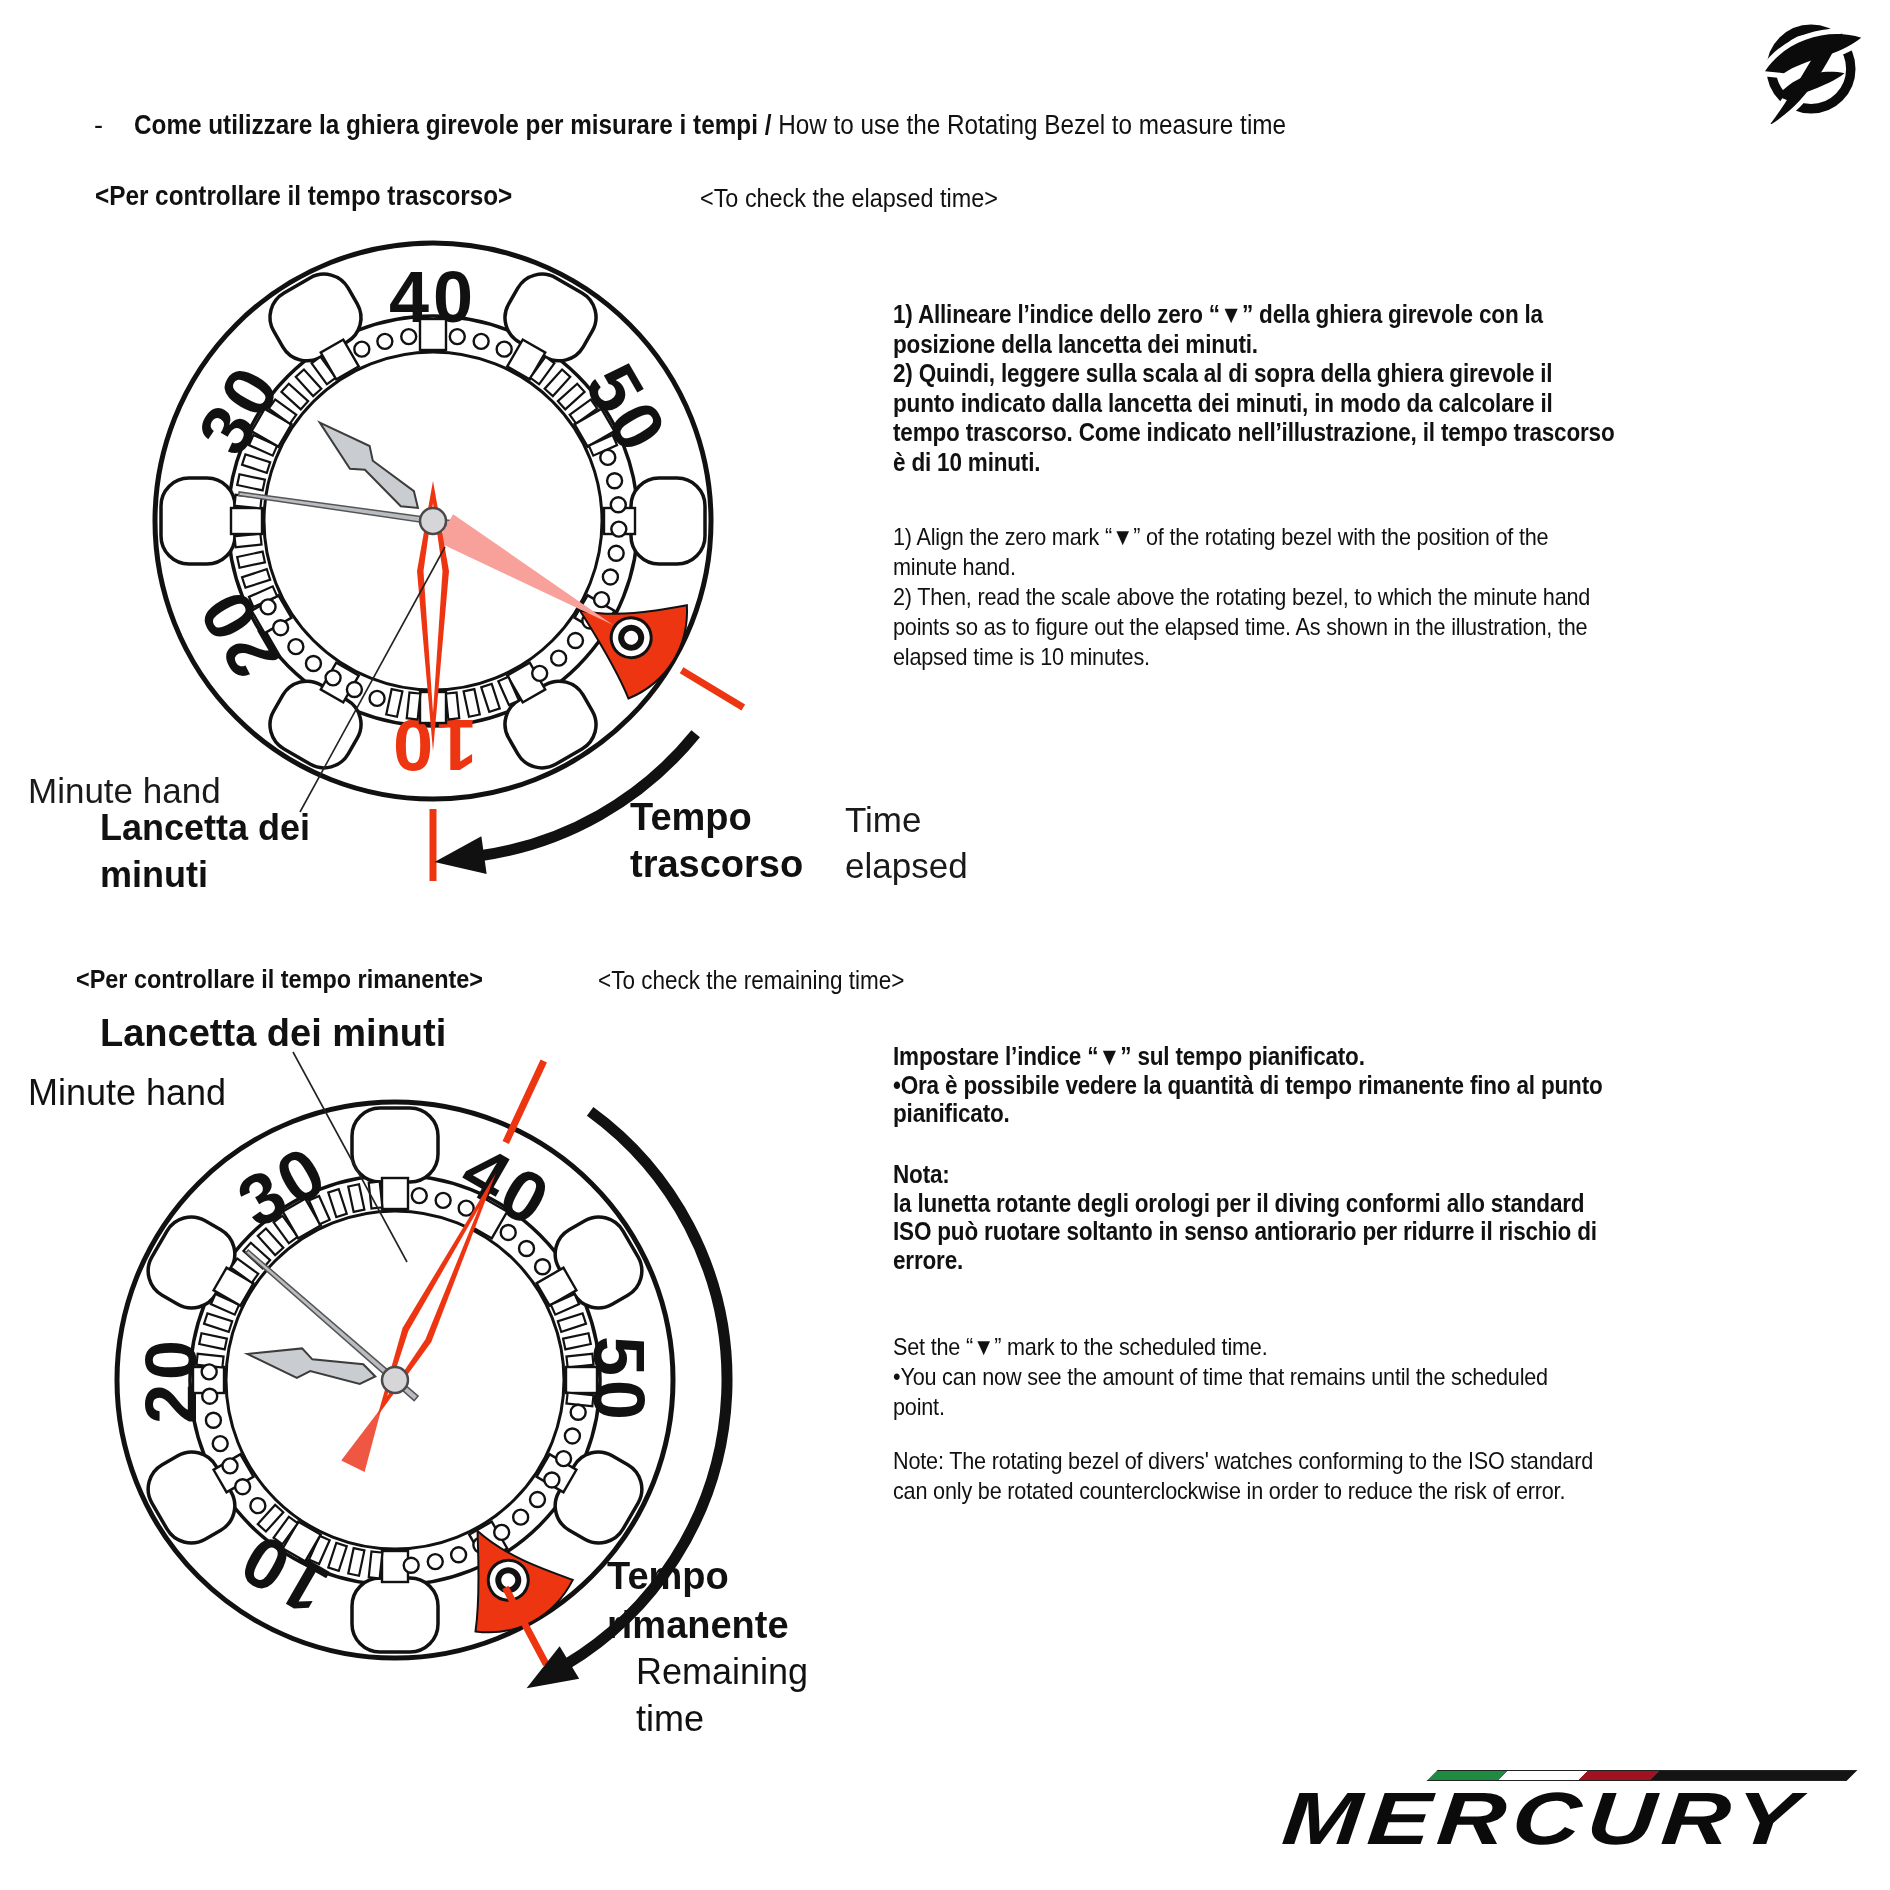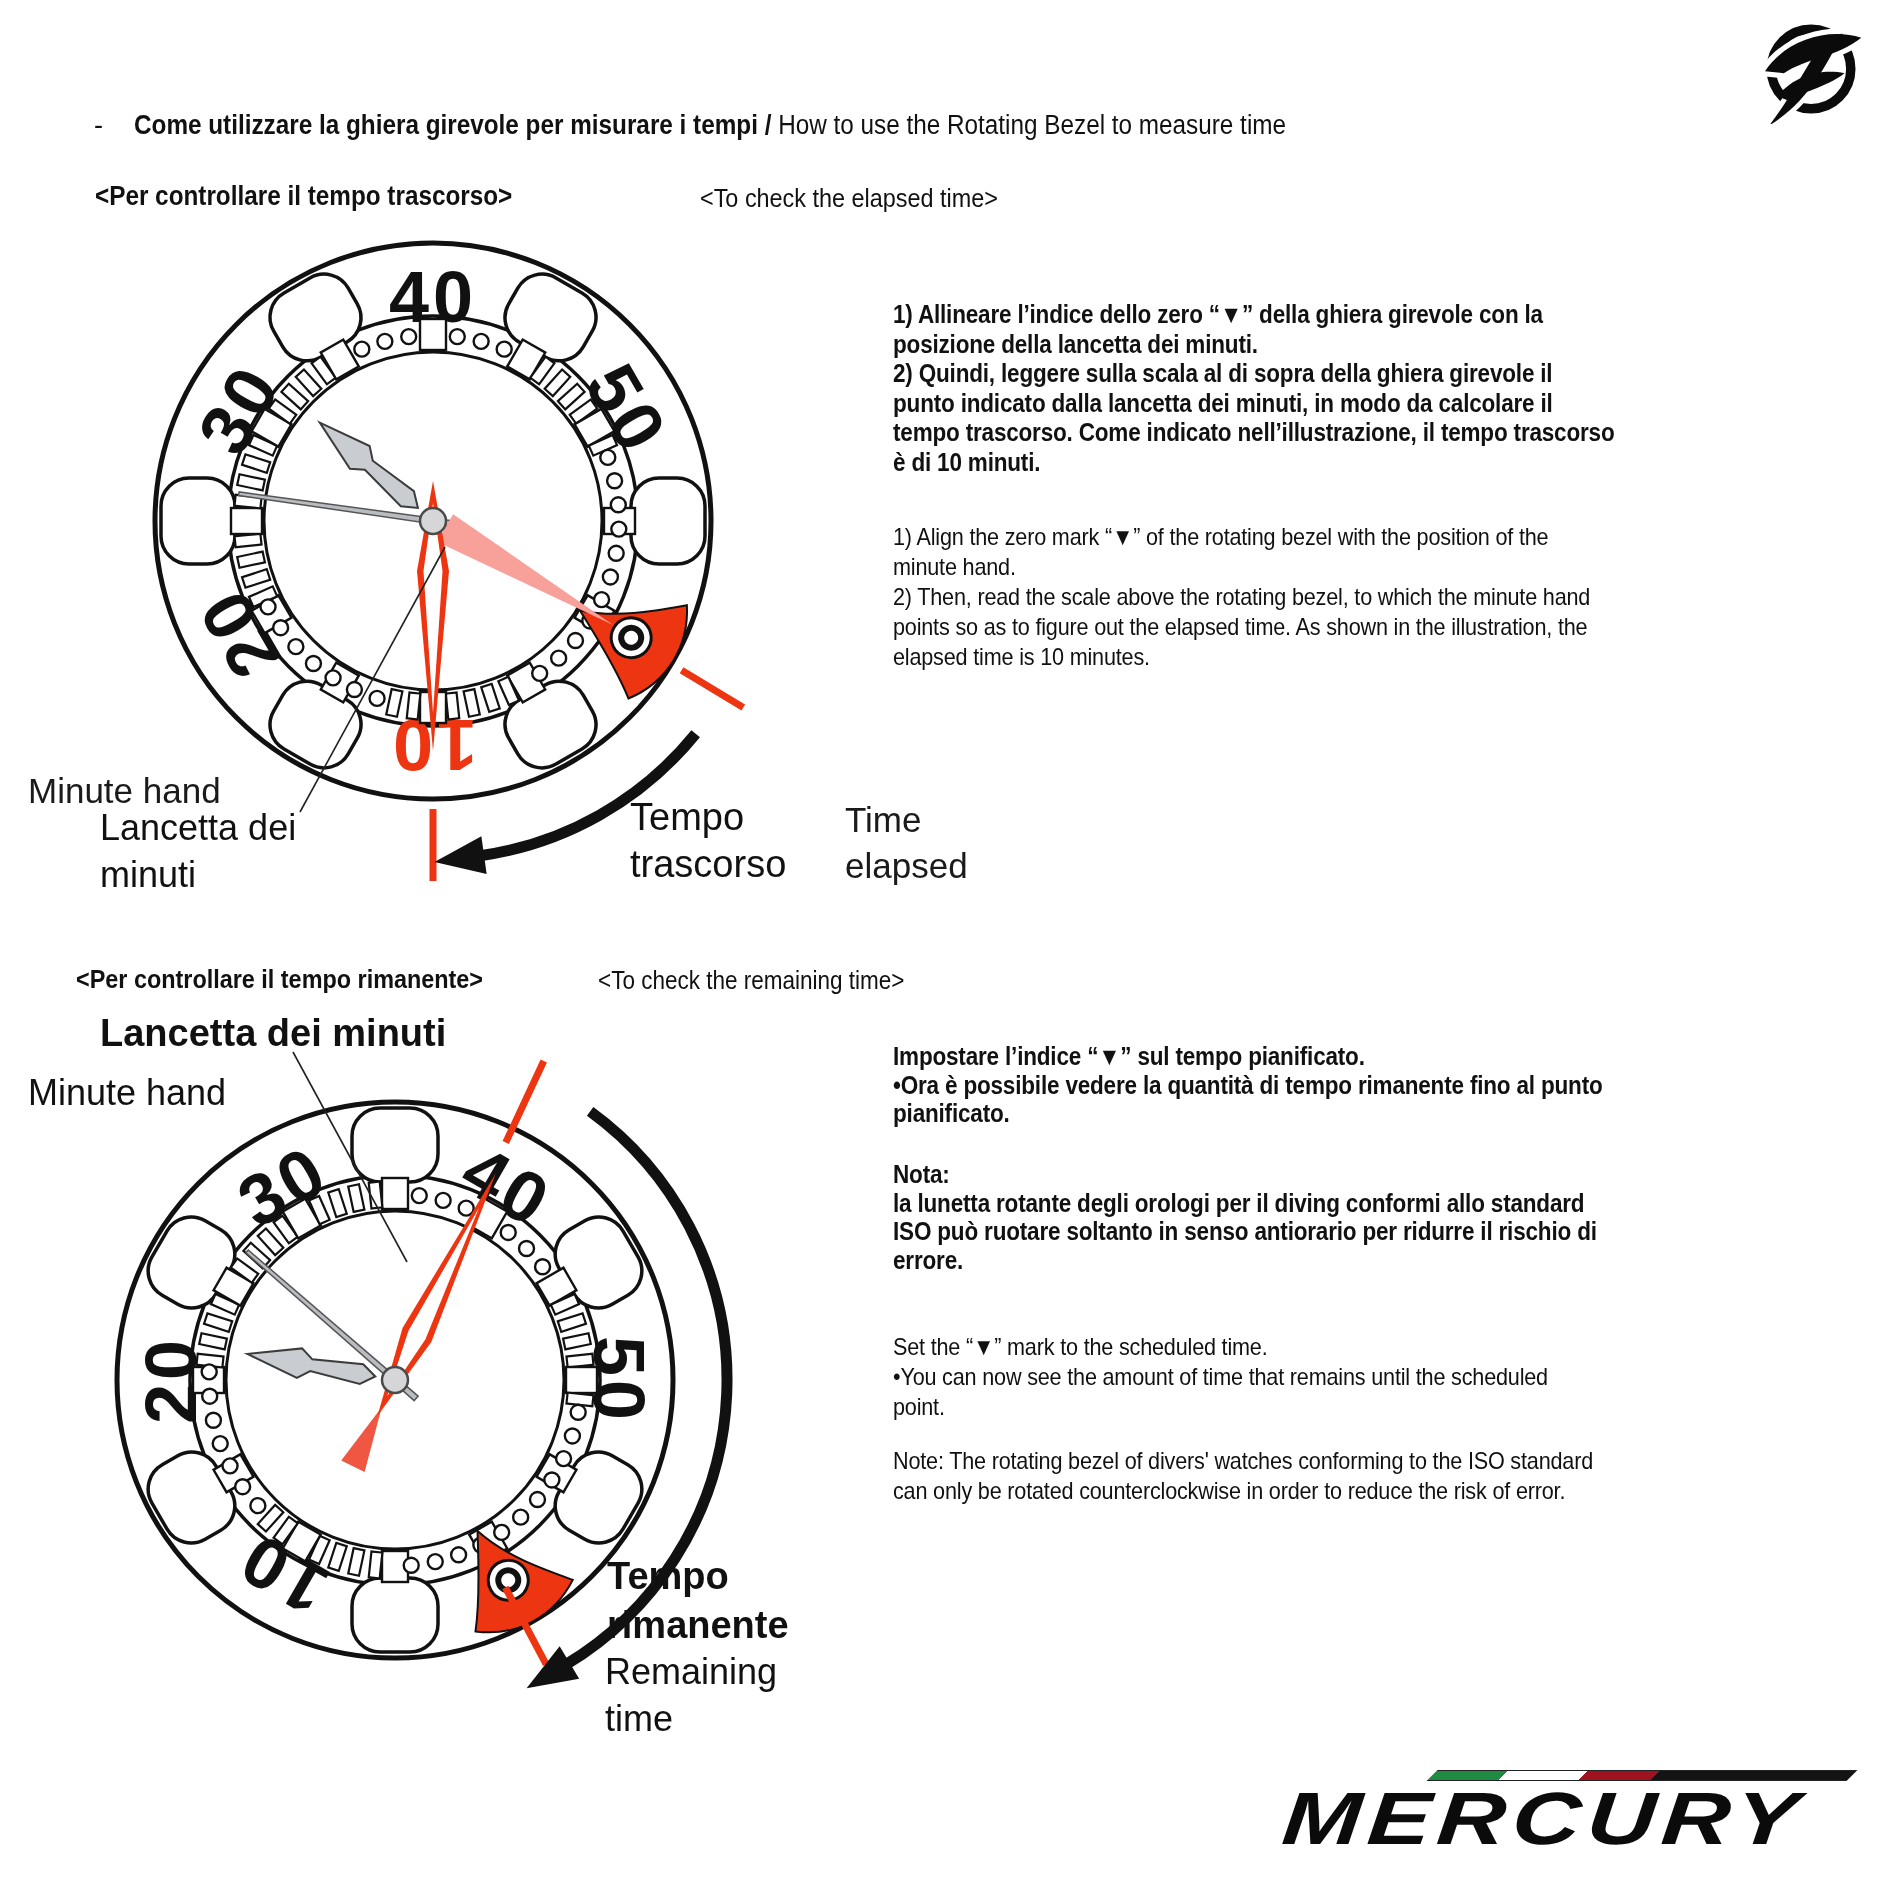--- a/index.html
+++ b/index.html
@@ -8,21 +8,21 @@
     font-family:"Liberation Sans",sans-serif;color:#111;overflow:hidden;
   }
   .abs{position:absolute;white-space:pre;}
   .b{font-weight:700;}
   .cond{transform:scaleX(.9);transform-origin:left top;}
   .h-title{font-size:27px;line-height:34px;}
   .h-sec{font-size:27px;line-height:32px;}
   .body-it{font-size:25px;font-weight:700;line-height:29.5px;letter-spacing:-.2px;}
   .body-en{font-size:24px;font-weight:400;line-height:30px;letter-spacing:-.2px;}
   .lbl-lg{font-size:35px;line-height:46px;color:#1a1a1a;}
-  .lbl-lg-b{font-size:37px;font-weight:400;line-height:47px;}
+  .lbl-lg-b{font-size:37px;font-weight:700;line-height:47px;}
   #diagram-canvas{position:absolute;left:0;top:0;z-index:0;}
   .txt{z-index:2;}
   #mercury-text{
     font-size:74px;font-weight:700;font-style:italic;letter-spacing:5px;line-height:74px;
     transform:scaleX(1.28) skewX(-4deg);transform-origin:left top;color:#0b0b0b;
   }
   #mercury-stripe{
     position:absolute;height:9px;width:420px;transform:skewX(-45deg);
     border-top:1px solid #222;border-bottom:1px solid #222;
   }
@@ -268,17 +268,17 @@
 ISO può ruotare soltanto in senso antiorario per ridurre il rischio di
 errore.</div>
 <div class="abs txt body-en cond" style="left:893px;top:1332px">Set the “▼” mark to the scheduled time.
 •You can now see the amount of time that remains until the scheduled
 point.</div>
 <div class="abs txt body-en cond" style="left:893px;top:1446px">Note: The rotating bezel of divers' watches conforming to the ISO standard
 can only be rotated counterclockwise in order to reduce the risk of error.</div>
 
 <div class="abs txt b" style="left:607px;top:1552px;font-size:38px;line-height:49px">Tempo
 rimanente</div>
-<div class="abs txt" style="left:605px;top:1648px;font-size:36px;line-height:47px">Remaining
+<div class="abs txt" style="left:636px;top:1648px;font-size:36px;line-height:47px">Remaining
 time</div>
 
 <div id="mercury-stripe" class="abs" style="left: 1432px; top: 1770px; background: linear-gradient(90deg, rgb(31, 138, 65) 0px, rgb(31, 138, 65) 17%, rgb(255, 255, 255) 17%, rgb(255, 255, 255) 36%, rgb(160, 18, 31) 36%, rgb(160, 18, 31) 53%, rgb(20, 20, 20) 53%, rgb(20, 20, 20) 100%);"></div>
 <div id="mercury-text" class="abs txt" style="left:1286px;top:1782px">MERCURY</div>
 
 </body></html>

